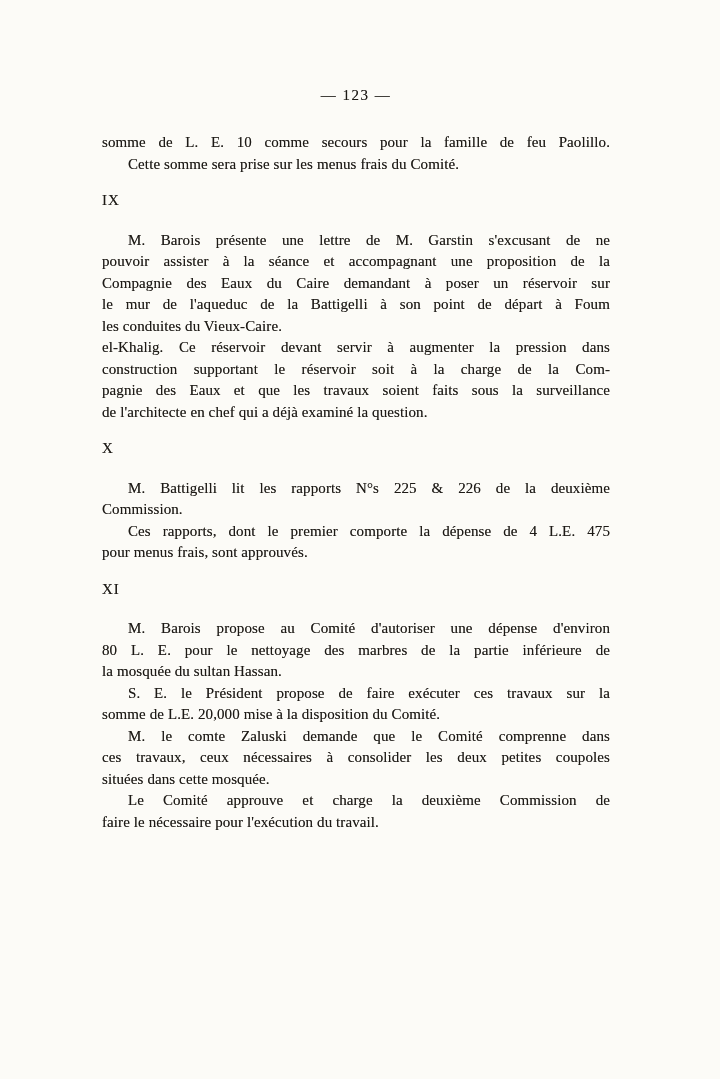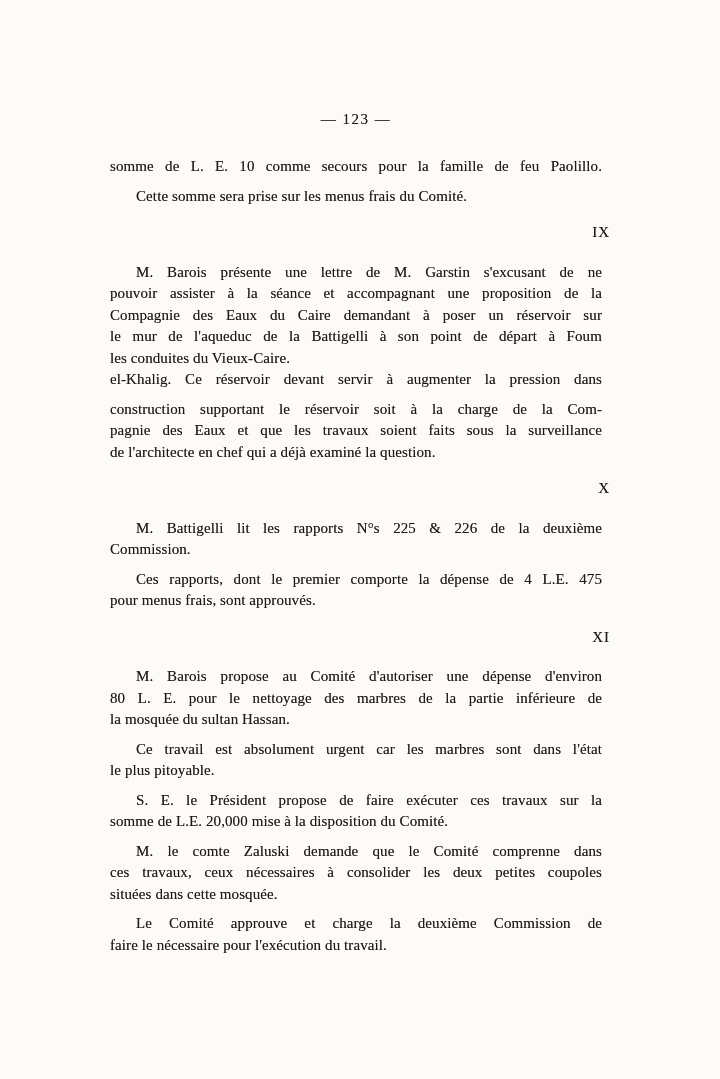--- a/index.html
+++ b/index.html
@@ -10,49 +10,49 @@
     width: 720px;
     height: 1079px;
     background: var(--paper, #fcfbf7);
     overflow: hidden;
   }
   .page {
     position: relative;
     width: 720px;
     height: 1079px;
     box-sizing: border-box;
-    padding-top: 109px;
+    padding-top: 85px;
     font-family: "Liberation Serif", "DejaVu Serif", serif;
     color: var(--ink, #1d1a16);
     text-shadow: 0 0 0.5px rgba(29, 26, 22, 0.55);
   }
   .page-number {
     width: 508px;
     margin: 0 auto 0 102px;
     text-align: center;
     font-size: 15px;
     line-height: 21px;
     letter-spacing: 1.5px;
   }
   .text-block {
     margin: 26px 0 0 102px;
     width: 508px;
     font-size: 15px;
     line-height: 21.5px;
     letter-spacing: 0.1px;
   }
   .heading {
-    text-align: right;
+    text-align: left;
     font-size: 15px;
     letter-spacing: 1px;
     line-height: 21.5px;
     margin: 15px 0 18px 0;
   }
   .para {
-    margin: 8px;
+    margin: 0;
   }
   .line {
     text-align: justify;
     text-align-last: justify;
     white-space: normal;
   }
   .line.indent {
     text-indent: 26px;
   }
   .line.last {
@@ -94,24 +94,20 @@
         <div class="line indent">Ces rapports, dont le premier comporte la dépense de 4 L.E. 475</div>
         <div class="line last">pour menus frais, sont approuvés.</div>
       </div>
       <div class="heading">XI</div>
       <div class="para">
         <div class="line indent">M. Barois propose au Comité d'autoriser une dépense d'environ</div>
         <div class="line">80 L. E. pour le nettoyage des marbres de la partie inférieure de</div>
         <div class="line last">la mosquée du sultan Hassan.</div>
       </div>
       <div class="para">
-        <div class="line indent">Ce travail est absolument urgent car les marbres sont dans l'état</div>
-        <div class="line last">le plus pitoyable.</div>
-      </div>
-      <div class="para">
         <div class="line indent">S. E. le Président propose de faire exécuter ces travaux sur la</div>
         <div class="line last">somme de L.E. 20,000 mise à la disposition du Comité.</div>
       </div>
       <div class="para">
         <div class="line indent">M. le comte Zaluski demande que le Comité comprenne dans</div>
         <div class="line">ces travaux, ceux nécessaires à consolider les deux petites coupoles</div>
         <div class="line last">situées dans cette mosquée.</div>
       </div>
       <div class="para">
         <div class="line indent">Le Comité approuve et charge la deuxième Commission de</div>

